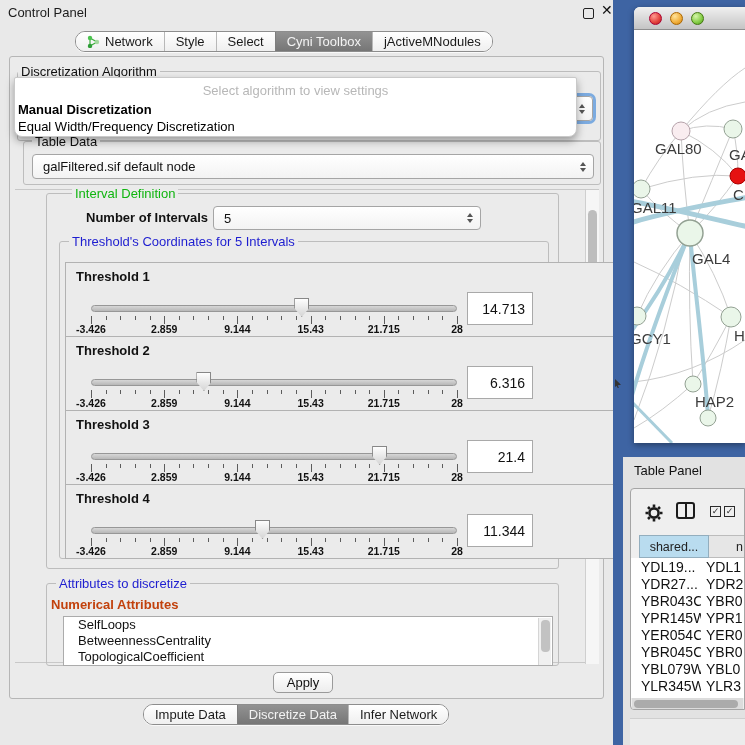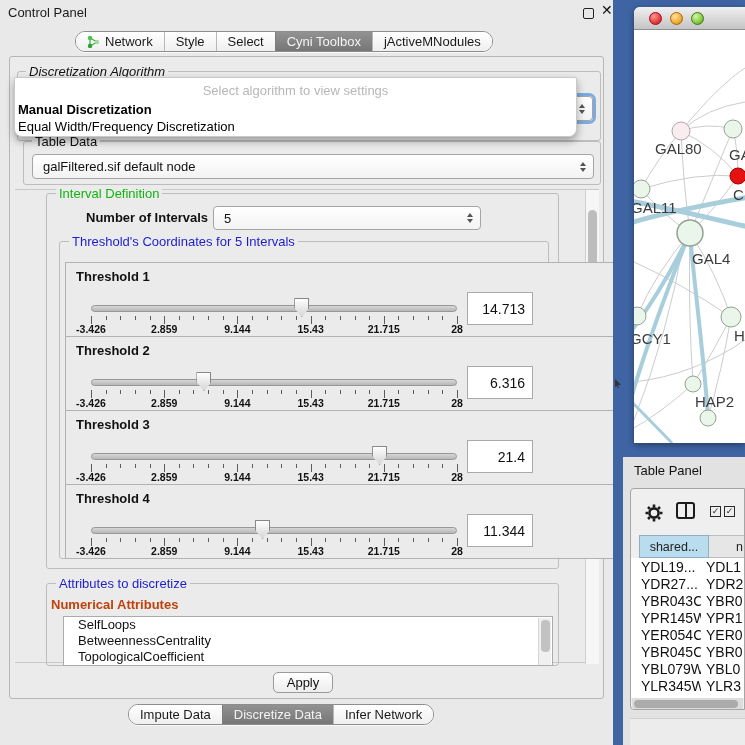--- a/index.html
+++ b/index.html
@@ -13,21 +13,21 @@
   #cp-title { left:8px; top:5px; font-size:13px; color:#1b1b1b; }
   #cp-float { left:583px; top:8px; width:11px; height:11px; border:1.5px solid #222; border-radius:2px; }
   #cp-close { left:601px; top:2px; font-size:14px; font-weight:bold; color:#111; }
 
   .seg-control { display:flex; border:1px solid #8d8d8d; border-radius:10px; overflow:hidden; background:#fdfdfd; height:21px; font-size:13px; box-shadow:0 1px 0 rgba(255,255,255,.7); }
   .seg { display:flex; align-items:center; gap:5px; padding:0 11px; border-left:1px solid #b8b8b8; color:#1a1a1a; background:linear-gradient(#ffffff,#efefef); white-space:nowrap; }
   .seg:first-child { border-left:none; }
   .seg.selected { background:linear-gradient(#929292,#767676); color:#f3f3f3; border-left-color:#7d7d7d; }
 
   #top-tabs { left:75px; top:31px; }
-  #bottom-tabs { left:128px; top:704px; }
+  #bottom-tabs { left:143px; top:704px; }
 
   #cp-content { left:9px; top:56px; width:595px; height:643px; background:#ebebeb; border:1px solid #b6b6b6; border-radius:3px; }
 
   .groupbox { position:absolute; border:1px solid #bdbdbd; border-radius:3px; }
   .grouplabel { position:absolute; top:-8px; font-size:13px; background:#ebebeb; padding:0 3px; white-space:nowrap; color:#111; }
   .grouplabel.green { color:#10b510; }
   .grouplabel.blue { color:#1d1dd0; }
 
   .combo { position:absolute; background:linear-gradient(#ffffff,#f3f3f3); border:1px solid #a5a5a5; border-radius:4px; font-size:13px; color:#111; display:flex; align-items:center; padding:0 24px 0 10px; }
   .stepper { position:absolute; right:7px; top:50%; transform:translateY(-50%); display:flex; flex-direction:column; gap:2px; }
@@ -135,21 +135,21 @@
         <span class="seg-label">Cyni Toolbox</span>
       </div>
       <div class="seg">
         <span class="seg-label">jActiveMNodules</span>
       </div>
     </div>
 
   <div id="cp-content" class="abs">
 
     <div class="groupbox" style="left:7px;top:14px;width:584px;height:70px;">
-      <span class="grouplabel" style="left:8px;font-style:italic;">Discretization Algorithm</span>
+      <span class="grouplabel" style="left:0;">Discretization Algorithm</span>
     </div>
     <div id="algo-combo" class="combo">
       <span class="stepper">
           <i class="up"></i>
           <i class="down"></i>
         </span>
     </div>
 
     <div class="groupbox" style="left:13px;top:84px;width:578px;height:44px;">
       <span class="grouplabel" style="left:8px;">Table Data</span>
@@ -162,21 +162,21 @@
       </div>
     </div>
 
     <div id="scroll-area" class="abs">
       <div id="v-scrollbar">
           <div class="thumb"></div>
         </div>
     </div>
 
     <div class="groupbox" style="left:36px;top:136px;width:513px;height:376px;">
-      <span class="grouplabel green" style="left:9px;">Interval Definition</span>
+      <span class="grouplabel green" style="left:25px;">Interval Definition</span>
     </div>
     <div class="abs" style="left:76px;top:153px;font-size:13px;font-weight:bold;color:#111;">Number of Intervals</div>
     <div class="combo" style="left:203px;top:149px;width:268px;height:24px;">
       <span>5</span>
       <span class="stepper">
           <i class="up"></i>
           <i class="down"></i>
         </span>
     </div>
 

